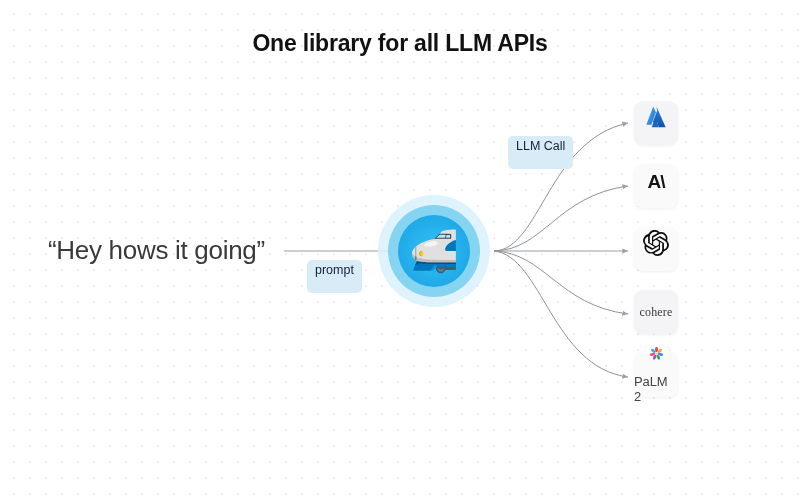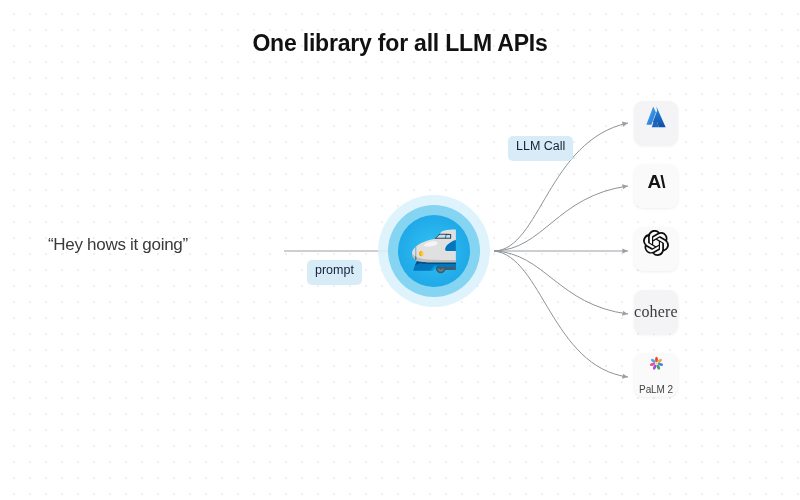--- a/index.html
+++ b/index.html
@@ -36,21 +36,21 @@
     font-weight: bold;
     color: #111111;
     letter-spacing: -0.2px;
   }
 
   
   #prompt-text {
     position: absolute;
     left: 48px;
     top: 235px;
-    font-size: 17px;
+    font-size: 26px;
     color: #3a3a3a;
     font-weight: 400;
     white-space: nowrap;
     letter-spacing: -0.3px;
   }
 
   
   #wires {
     position: absolute;
     left: 0;
@@ -59,21 +59,21 @@
     height: 500px;
     pointer-events: none;
   }
 
   
   .badge {
     position: absolute;
     background: #d7ecf7;
     color: #14213a;
     font-size: 12.5px;
-    padding: 3px 8px 8px 8px;
+    padding: 3px 8px 16px 8px;
     border-radius: 5px;
     white-space: nowrap;
     line-height: 1.15;
   }
   #badge-prompt { left: 307px; top: 228px; margin-top: 32px; }
   #badge-llm-call { left: 508px; top: 136px; }
 
   
   #hub {
     position: absolute;
@@ -134,21 +134,21 @@
     border-radius: 9px;
     background: #f4f4f6;
     display: flex;
     flex-direction: column;
     align-items: center;
     justify-content: center;
     box-shadow: 0 1px 3px rgba(20,20,40,0.07);
   }
   .provider-card.light { background: #fafafa; }
   .provider-label {
-    font-size: 10px;
+    font-size: 13px;
     color: #444;
     margin-top: 9px;
     letter-spacing: -0.1px;
   }
 </style>
 </head>
 <body>
 
 <div id="canvas">
 
@@ -218,21 +218,21 @@
   <div class="provider-card light" style="left:634px; top:227px;">
     <span>
       <svg width="26" height="26" viewBox="0 0 24 24">
         <path fill="#0d0d0d" d="M22.28 9.82a5.98 5.98 0 0 0-.52-4.91 6.05 6.05 0 0 0-6.51-2.9A6.06 6.06 0 0 0 4.98 3.8a5.98 5.98 0 0 0-4 2.9 6.05 6.05 0 0 0 .75 7.1 5.98 5.98 0 0 0 .51 4.91 6.05 6.05 0 0 0 6.52 2.9A5.98 5.98 0 0 0 13.26 24a6.06 6.06 0 0 0 5.77-4.21 5.99 5.99 0 0 0 4-2.9 6.06 6.06 0 0 0-.75-7.07Zm-9.02 12.6a4.48 4.48 0 0 1-2.88-1.04l.14-.08 4.78-2.76a.79.79 0 0 0 .39-.68V11.1l2.02 1.17a.07.07 0 0 1 .04.05v5.58a4.5 4.5 0 0 1-4.5 4.5ZM3.6 18.3a4.47 4.47 0 0 1-.54-3.01l.14.09 4.78 2.76c.24.14.54.14.78 0l5.84-3.37v2.33a.08.08 0 0 1-.03.06L9.74 19.95a4.5 4.5 0 0 1-6.14-1.64ZM2.34 7.9a4.48 4.48 0 0 1 2.34-1.97v5.68c0 .28.15.54.39.68l5.81 3.35-2.02 1.17a.08.08 0 0 1-.07 0L4 14.02A4.5 4.5 0 0 1 2.34 7.9Zm16.6 3.86L13.1 8.38l2.02-1.16a.08.08 0 0 1 .07 0l4.83 2.79a4.49 4.49 0 0 1-.68 8.1v-5.67a.8.8 0 0 0-.4-.68Zm2.01-3.02-.14-.09-4.77-2.78a.78.78 0 0 0-.79 0L9.41 9.24V6.9a.07.07 0 0 1 .03-.06l4.83-2.79a4.5 4.5 0 0 1 6.68 4.66ZM8.31 12.86l-2.02-1.17a.08.08 0 0 1-.04-.05V6.07a4.5 4.5 0 0 1 7.38-3.45l-.14.08L8.7 5.46a.79.79 0 0 0-.39.68v6.72Zm1.1-2.36 2.6-1.5 2.6 1.5v3l-2.6 1.5-2.6-1.5Z"></path>
       </svg>
     </span>
     <span class="provider-label"></span>
   </div>
 
   <div class="provider-card" style="left:634px; top:290px;">
-    <span class="provider-label" style="font-family:'Liberation Serif', serif; font-size:16px; color:#3b3b3b; letter-spacing:0.2px; margin:0;">cohere</span>
+    <span class="provider-label" style="font-family:'Liberation Serif', serif; font-size:12px; color:#3b3b3b; letter-spacing:0.2px; margin:0;">cohere</span>
   </div>
 
   <div class="provider-card light" style="left:634px; top:353px;">
     <span>
       <svg width="15" height="15" viewBox="0 0 24 24">
         <g transform="translate(12,12)">
           <ellipse cx="0" cy="-6.6" rx="2.3" ry="4.3" fill="#e8453c"></ellipse>
           <ellipse cx="0" cy="-6.6" rx="2.3" ry="4.3" fill="#f2a73b" transform="rotate(51)"></ellipse>
           <ellipse cx="0" cy="-6.6" rx="2.3" ry="4.3" fill="#4285f4" transform="rotate(103)"></ellipse>
           <ellipse cx="0" cy="-6.6" rx="2.3" ry="4.3" fill="#34a853" transform="rotate(154)"></ellipse>

